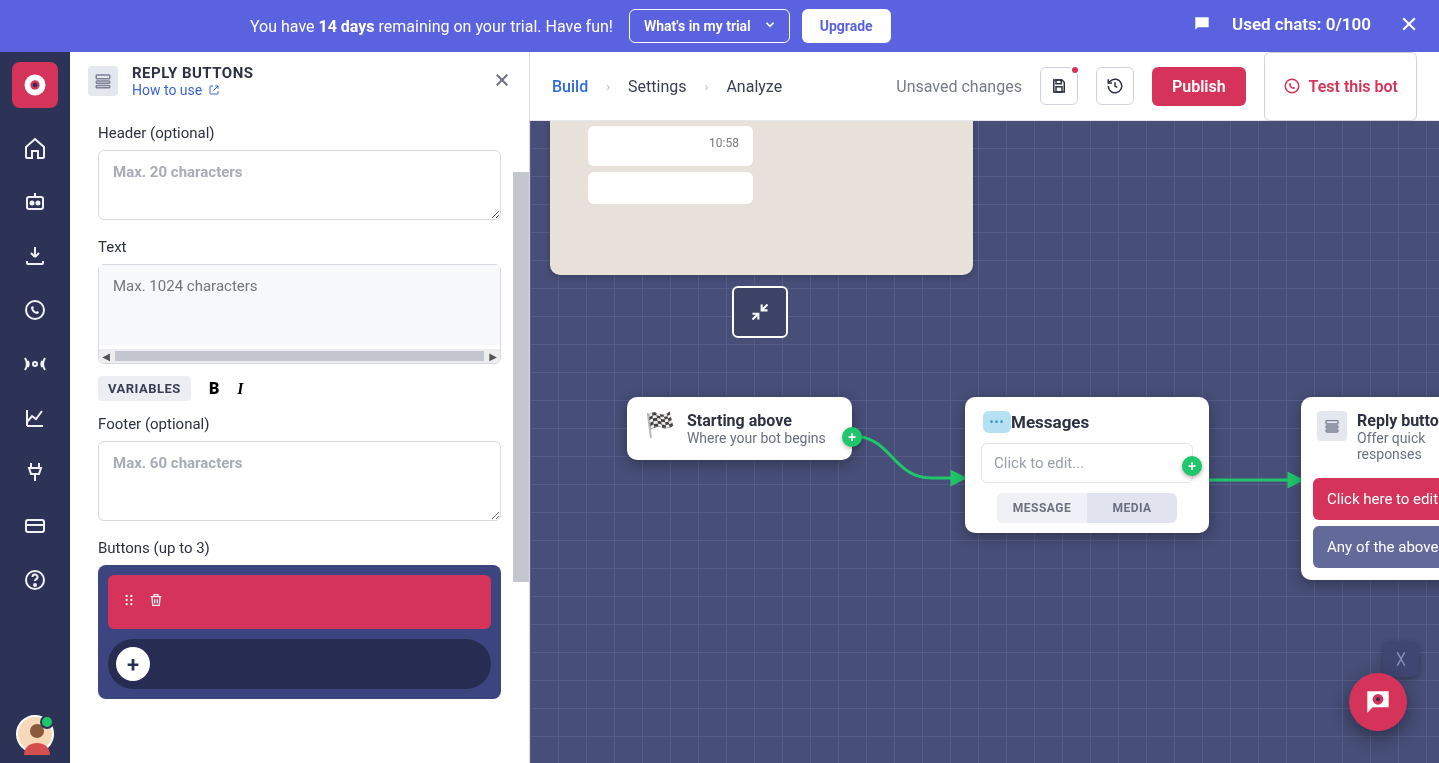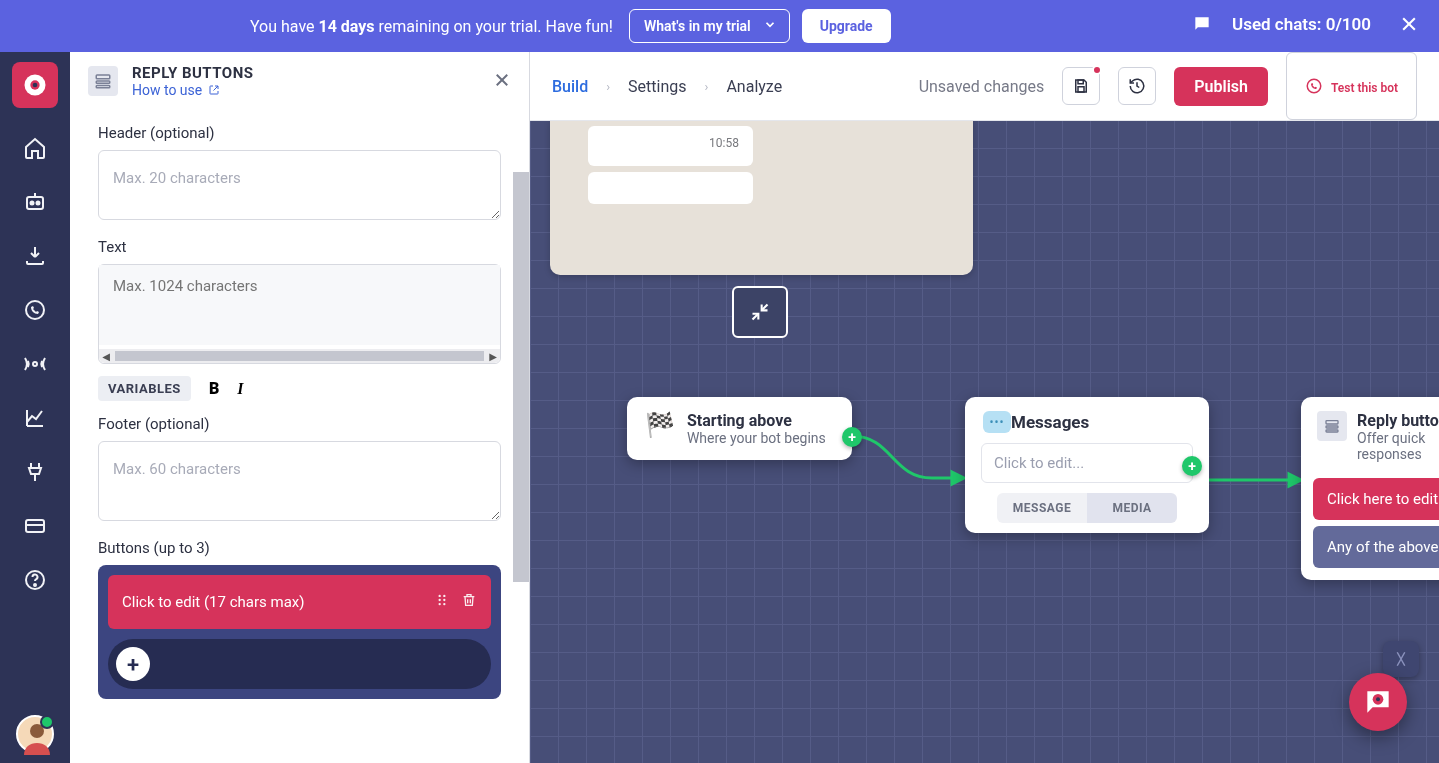--- a/index.html
+++ b/index.html
@@ -26,21 +26,21 @@
 
 .side-panel { position: absolute; left: 70px; top: 52px; bottom: 0; width: 460px; background: #fff; border-right: 1px solid #d7d9e0; display: flex; flex-direction: column; }
 .panel-header { display: flex; align-items: center; padding: 12px 18px 8px 18px; gap: 14px; }
 .panel-header .hicon { width: 30px; height: 30px; background: #e5e7ef; border-radius: 4px; display:flex;align-items:center;justify-content:center;color:#7a8096; }
 .panel-header .titles .title { font-size: 15px; font-weight: 700; color: #2d3142; letter-spacing: .5px; }
 .panel-header .titles .howto { color: #3c63d6; font-size: 14px; cursor: pointer; }
 .panel-header .close { margin-left: auto; font-size: 22px; color: #6b7080; cursor: pointer; }
 .panel-body { overflow-y: auto; padding: 4px 28px 20px 28px; flex: 1; }
 .panel-scroll { position:absolute; right:0; top:120px; width:16px; height:410px; background:#c4c6cf; border-radius:0; }
 .field-label { font-size: 15px; color: #2d3142; margin: 14px 0 8px; }
-.textarea { width: 100%; border: 1px solid #d7d9e0; border-radius: 6px; padding: 18px 14px; font-size: 15px; color: #a0a3b0; resize: vertical; font-family: inherit; }
+.textarea { width: 100%; border: 1px solid #d7d9e0; border-radius: 6px; padding: 12px 14px; font-size: 15px; color: #a0a3b0; resize: vertical; font-family: inherit; font-weight: bold; }
 .textarea::placeholder { color: #a8abb8; }
 .ta-header { height: 70px; }
 .ta-text-wrap { border: 1px solid #d7d9e0; border-radius: 6px; }
 .ta-text { width: 100%; border: none; padding: 12px 14px; font-size: 15px; height: 80px; background: #f7f8fa; resize: none; }
 .ta-scrollrow { display:flex; height:14px; background:#ededf0; align-items:center; border-bottom-left-radius:6px; border-bottom-right-radius:6px; }
 .ta-scrollrow .arrow { width:14px; text-align:center; font-size:10px; color:#555; }
 .ta-scrollrow .track { flex:1; height:10px; background:#c4c6cf; margin:0 2px; }
 .toolbar-row { display: flex; align-items: center; gap: 18px; margin-top: 12px; }
 .var-pill { background: #eceef3; padding: 5px 10px; border-radius: 4px; font-size: 13px; font-weight: 700; letter-spacing: .5px; color: #3a3e52; cursor: pointer; }
 .ta-footer { height: 80px; }
@@ -56,21 +56,21 @@
 .main-area { position: absolute; left: 530px; top: 52px; right: 0; bottom: 0; }
 .topbar { height: 68px; background: #fff; display: flex; align-items: center; padding: 0 22px; gap: 18px; box-shadow: 0 1px 0 #e4e6ec; position: relative; z-index: 5; }
 .tab { font-size: 16px; color: #3a3e52; cursor: pointer; }
 .tab.active { color: #2d6cdf; font-weight: 500; }
 .tab-sep { color: #b5b8c4; font-size: 13px; }
 .tb-spacer { flex: 1; }
 .unsaved { color: #777a88; font-size: 16px; }
 .icon-btn { width: 38px; height: 38px; border: 1.5px solid #cfd2dc; border-radius: 6px; display:flex;align-items:center;justify-content:center; color:#2d3142; cursor:pointer; position:relative; }
 .icon-btn .dot { position:absolute; top:-3px; right:-3px; width:10px; height:10px; background:#d6335b; border-radius:50%; border:2px solid #fff; }
 .publish-btn { background:#d6335b; color:#fff; border:none; border-radius:6px; padding:10px 20px; font-size:16px; font-weight:600; cursor:pointer; }
-.test-btn { border:1.5px solid #cfd2dc; color:#d6335b; background:#fff; border-radius:6px; padding:24px 18px; font-size:12px; font-weight:600; display:flex; align-items:flex-end; gap:8px; cursor:pointer; }
+.test-btn { border:1.5px solid #cfd2dc; color:#d6335b; background:#fff; border-radius:6px; padding:24px 18px; font-size:16px; font-weight:600; display:flex; align-items:flex-start; gap:8px; cursor:pointer; }
 
 .canvas { position: absolute; inset: 68px 0 0 0; background-color: #474e77; background-image: linear-gradient(#555c87 1px, transparent 1px), linear-gradient(90deg, #555c87 1px, transparent 1px); background-size: 28px 28px; overflow: hidden; }
 
 
 .preview-panel { position:absolute; left:20px; top:0; width:423px; height:155px; background:#e7e1d9; border-radius:0 0 10px 10px; box-shadow:0 2px 6px rgba(0,0,0,.2); }
 .prev-bubble { position:absolute; left:38px; top:6px; width:165px; height:40px; background:#fff; border-radius:6px; }
 .prev-time { position:absolute; right:14px; top:10px; font-size:12px; color:#78797e; }
 .prev-bubble2 { position:absolute; left:38px; top:52px; width:165px; height:32px; background:#fff; border-radius:6px; }
 .collapse-btn { position:absolute; left:202px; top:166px; width:56px; height:52px; border:2px solid #fff; border-radius:6px; background:#3c4366; display:flex;align-items:center;justify-content:center; color:#fff; cursor:pointer; }
 
@@ -255,21 +255,20 @@
       <span style="font-weight:900;font-size:16px;cursor:pointer">B</span>
       <span style="font-style:italic;font-weight:700;font-size:16px;font-family:serif;cursor:pointer">I</span>
     </div>
 
     <div class="field-label">Footer (optional)</div>
     <textarea class="textarea ta-footer" placeholder="Max. 60 characters" style=""></textarea>
 
     <div class="field-label">Buttons (up to 3)</div>
     <div class="button-container">
       <div class="button-row">
-        <span class="txt">Click to edit (17 chars max)</span>
         <span class="drag">
           <svg width="14" height="18" viewBox="0 0 24 24" fill="#fff">
               <circle cx="8" cy="5" r="2"></circle>
               <circle cx="16" cy="5" r="2"></circle>
               <circle cx="8" cy="12" r="2"></circle>
               <circle cx="16" cy="12" r="2"></circle>
               <circle cx="8" cy="19" r="2"></circle>
               <circle cx="16" cy="19" r="2"></circle>
             </svg>
         </span>

